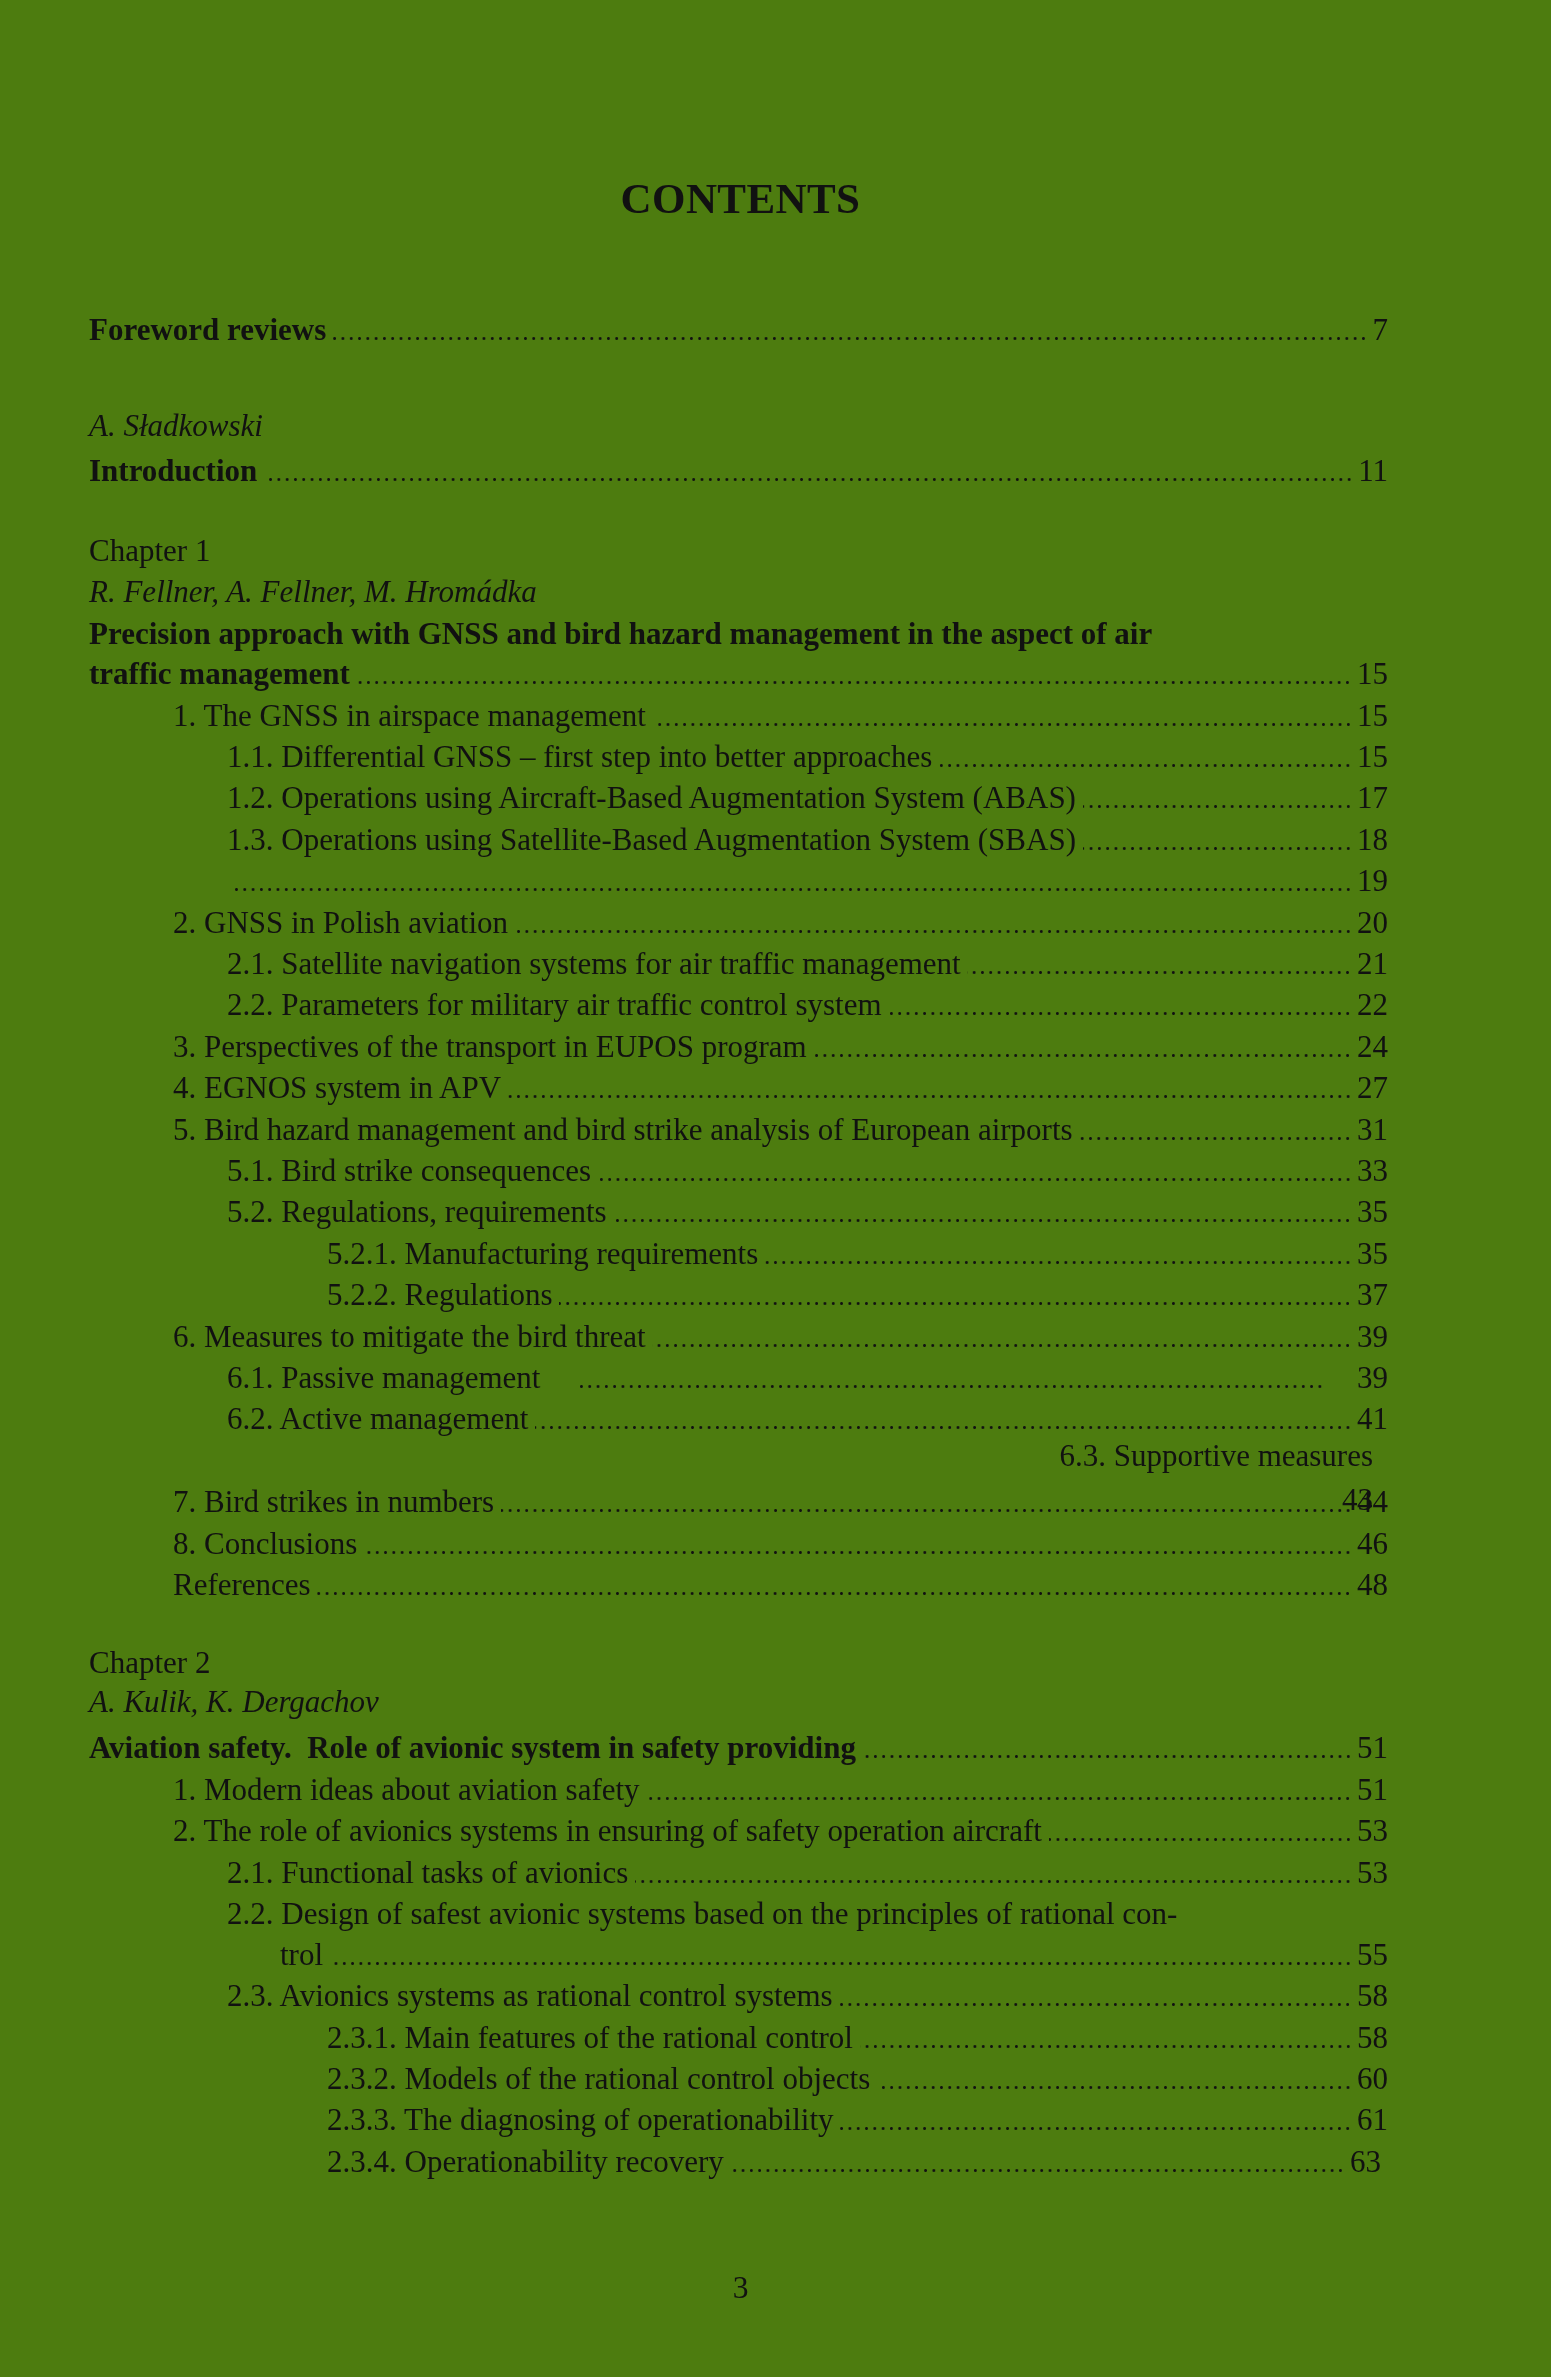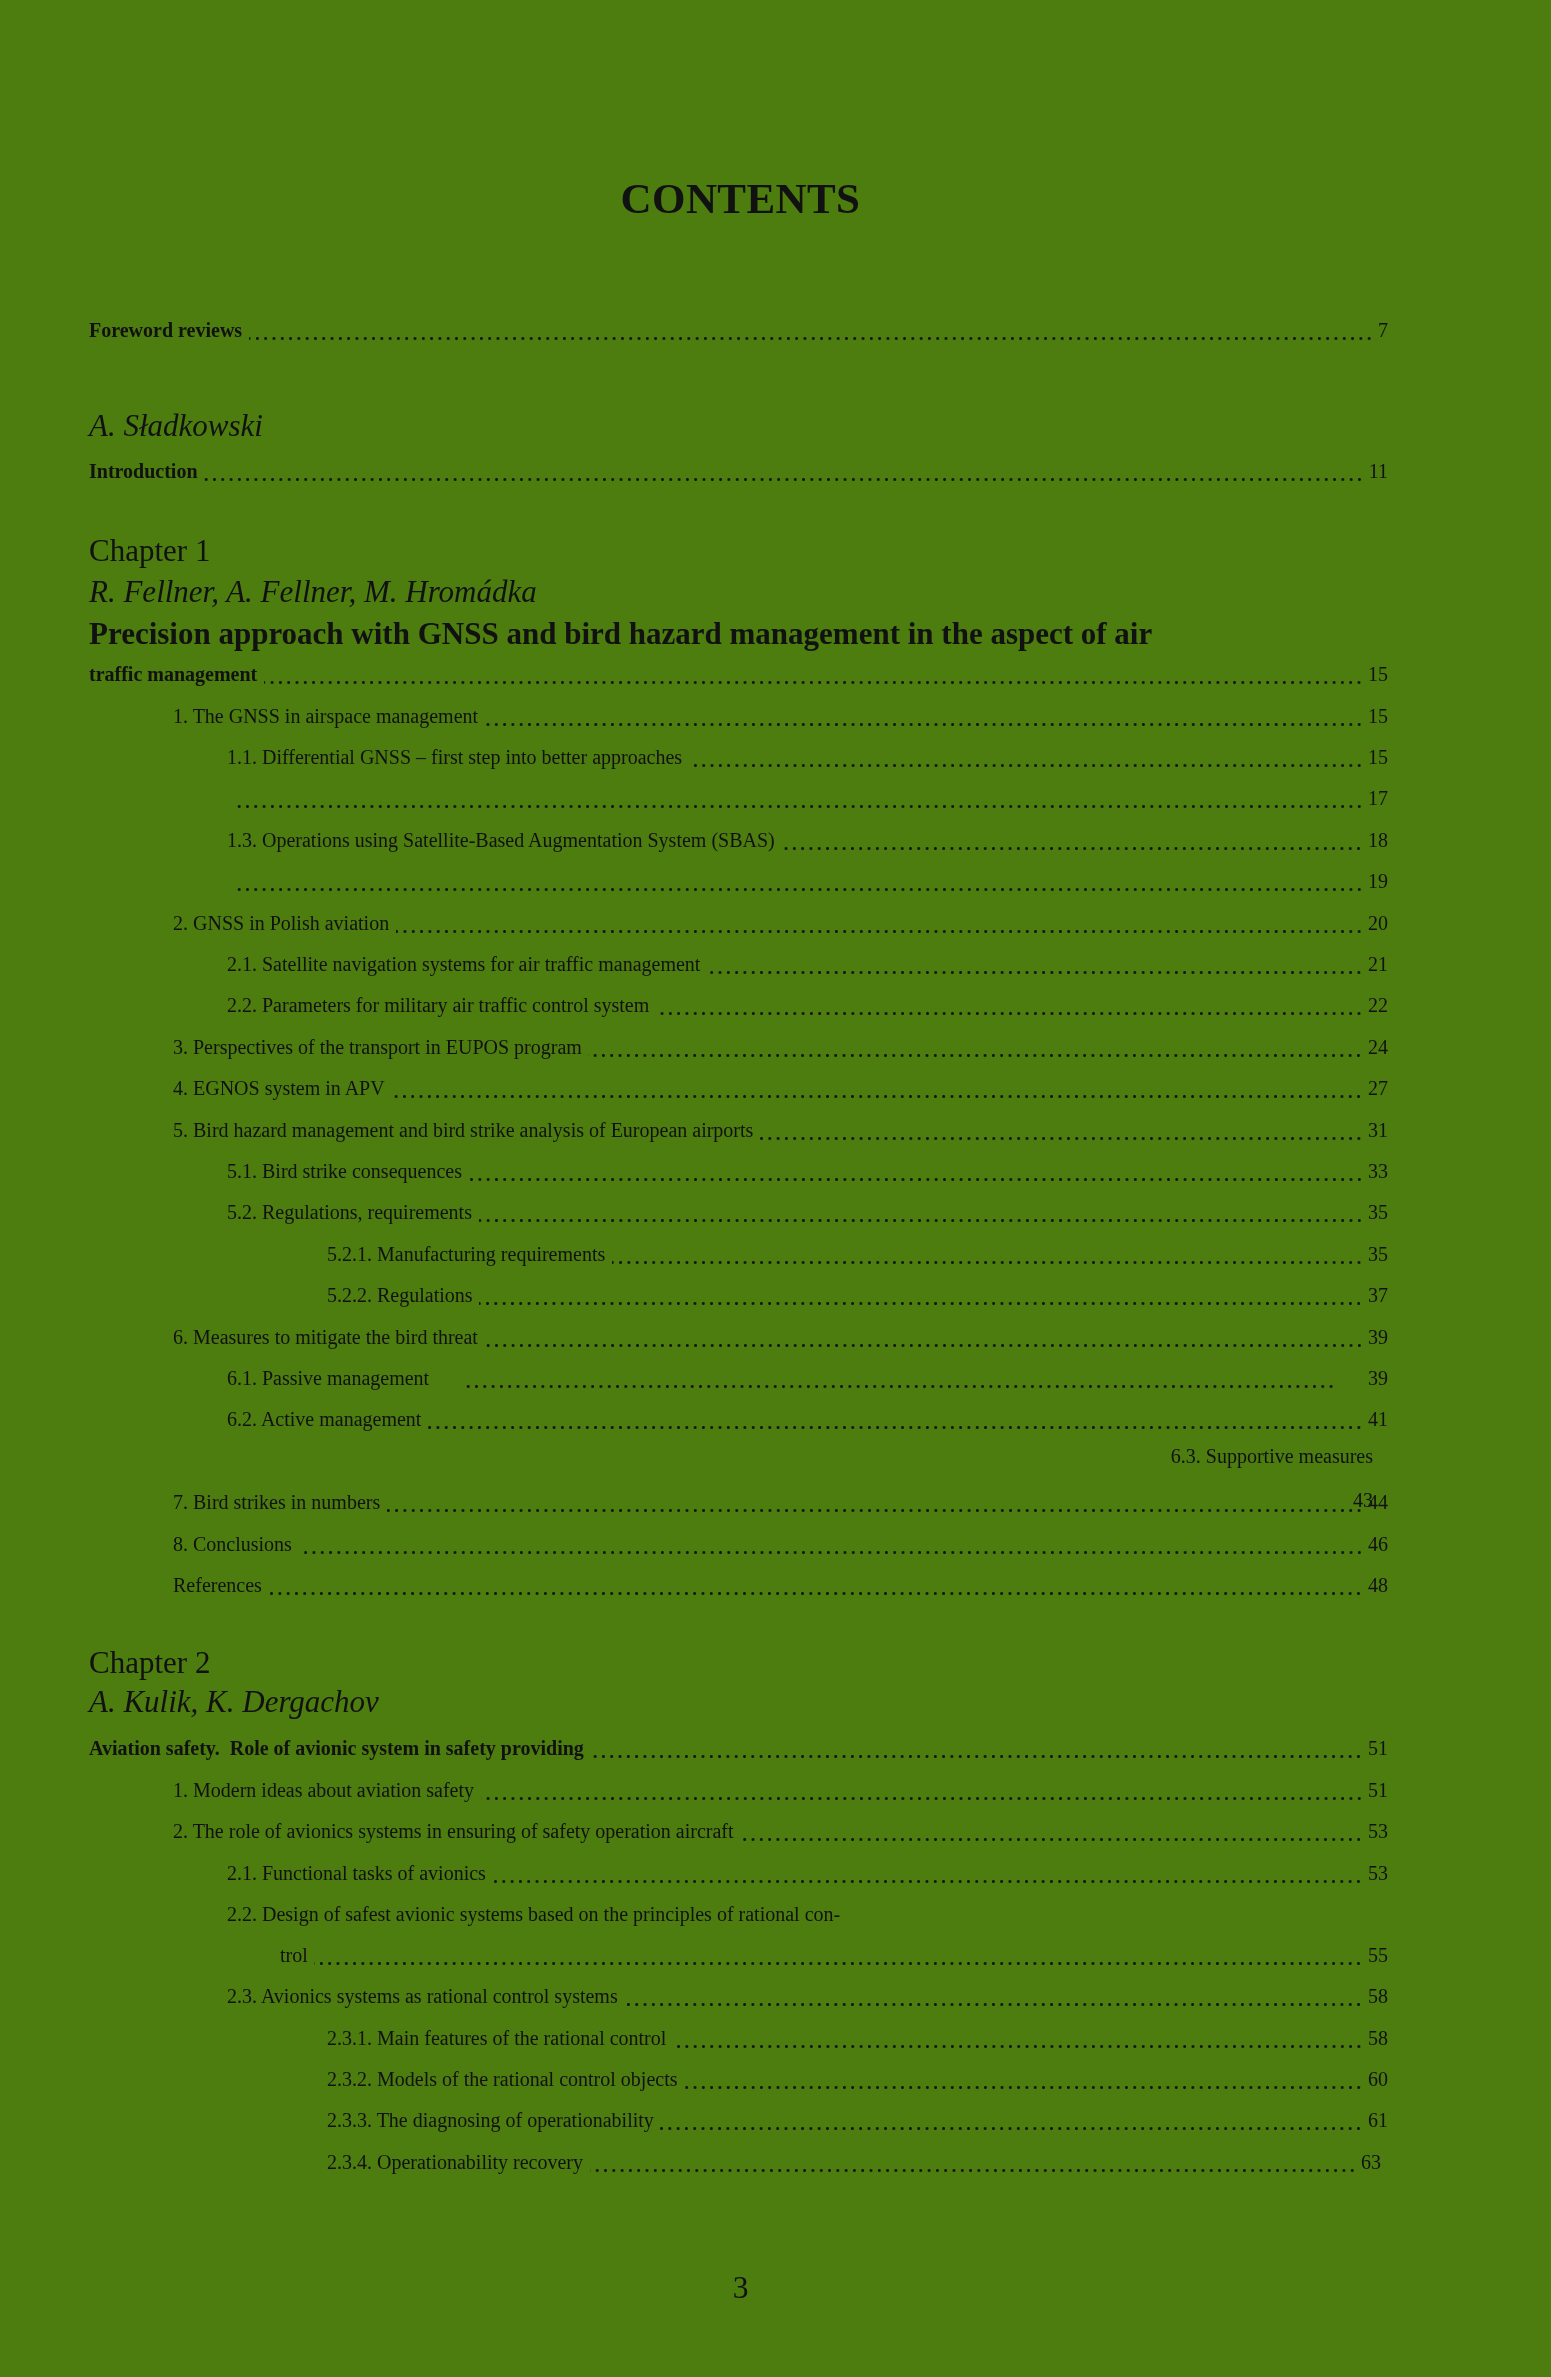--- a/index.html
+++ b/index.html
@@ -2,21 +2,21 @@
 <html style="font-size:13.3px"><head>
   <meta charset="utf-8">
   <style>
     html, body { margin: 0; padding: 0; background: #ffffff; }
     body { width: 1551px; height: 2377px; position: relative; overflow: hidden;
            font-family: "Liberation Serif", "DejaVu Serif", serif; color: #111111; }
     .page { position: absolute; left: 0; top: 0; width: 1551px; height: 2377px; background: #4d7c0f; }
     .title { position: absolute; top: 174px; left: 0; width: 1481px; text-align: center;
              font-weight: bold; font-size: 43px; line-height: 50px; letter-spacing: 0.4px; }
     .line { position: absolute; left: 0; right: 0; height: 41px; display: flex; align-items: flex-end;
-            font-size: 20px; line-height: 36px; white-space: nowrap; }
+            font-size: 31px; line-height: 36px; white-space: nowrap; }
     .line .txt { flex: 0 0 auto; }
     .line .lead { flex: 1 1 auto; height: 5px; margin: 0 5px 7.5px 6.6px;
                   background-image: radial-gradient(circle, #111 1.2px, transparent 1.6px);
                   background-size: 8.3px 5px; background-repeat: repeat-x; background-position: right center; }
     .line .pg { flex: 0 0 auto; width: auto; text-align: right; }
     .bold { font-weight: bold; }
     .ital { font-style: italic; }
     .plain { font-weight: normal; font-style: normal; }
     .label { position: absolute; font-size: 31px; line-height: 36px; white-space: nowrap; }
     .pagenum { position: absolute; top: 2270px; left: 0; width: 1481px; text-align: center; font-size: 31.5px; line-height: 36px; }
@@ -56,20 +56,21 @@
         <span class="txt">1. The GNSS in airspace management</span>
         <span class="lead"></span>
         <span class="pg">15</span>
       </div>
       <div class="line" style="top: 734px; left: 227px; right: 163px;">
         <span class="txt">1.1. Differential GNSS – first step into better approaches</span>
         <span class="lead"></span>
         <span class="pg">15</span>
       </div>
       <div class="line" style="top: 775px; left: 227px; right: 163px;">
+        <span class="txt">1.2. Operations using Aircraft-Based Augmentation System (ABAS)</span>
         <span class="lead"></span>
         <span class="pg">17</span>
       </div>
       <div class="line" style="top: 817px; left: 227px; right: 163px;">
         <span class="txt">1.3. Operations using Satellite-Based Augmentation System (SBAS)</span>
         <span class="lead"></span>
         <span class="pg">18</span>
       </div>
       <div class="line" style="top: 858px; left: 227px; right: 163px;">
         <span class="lead"></span>

